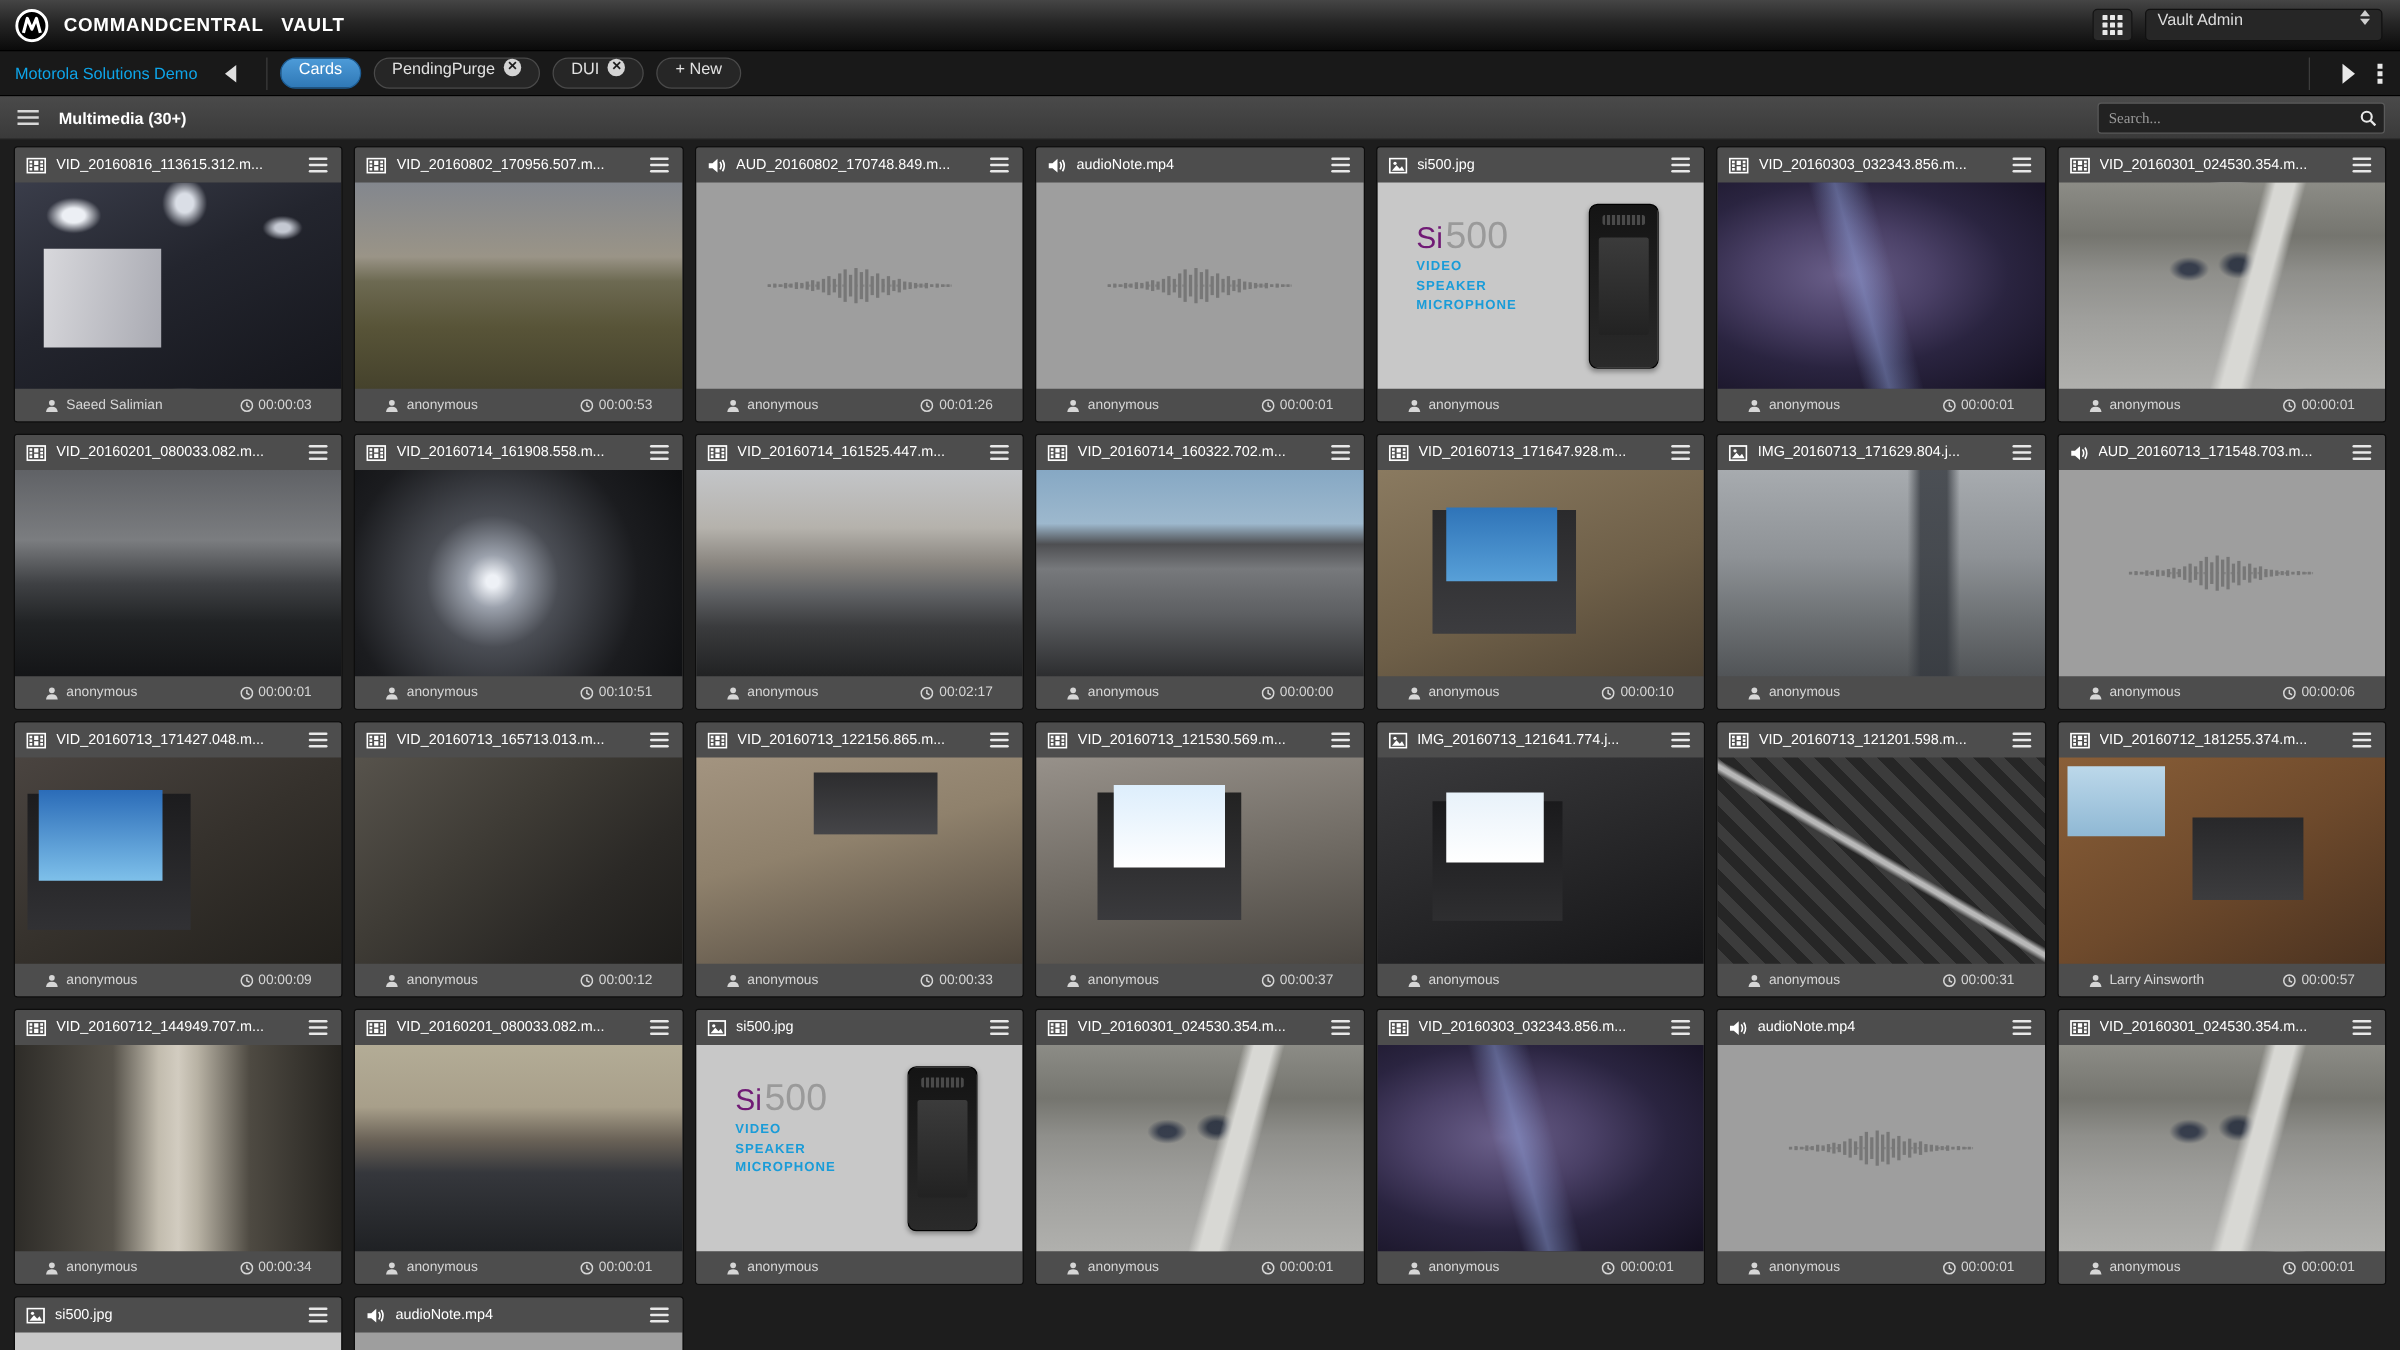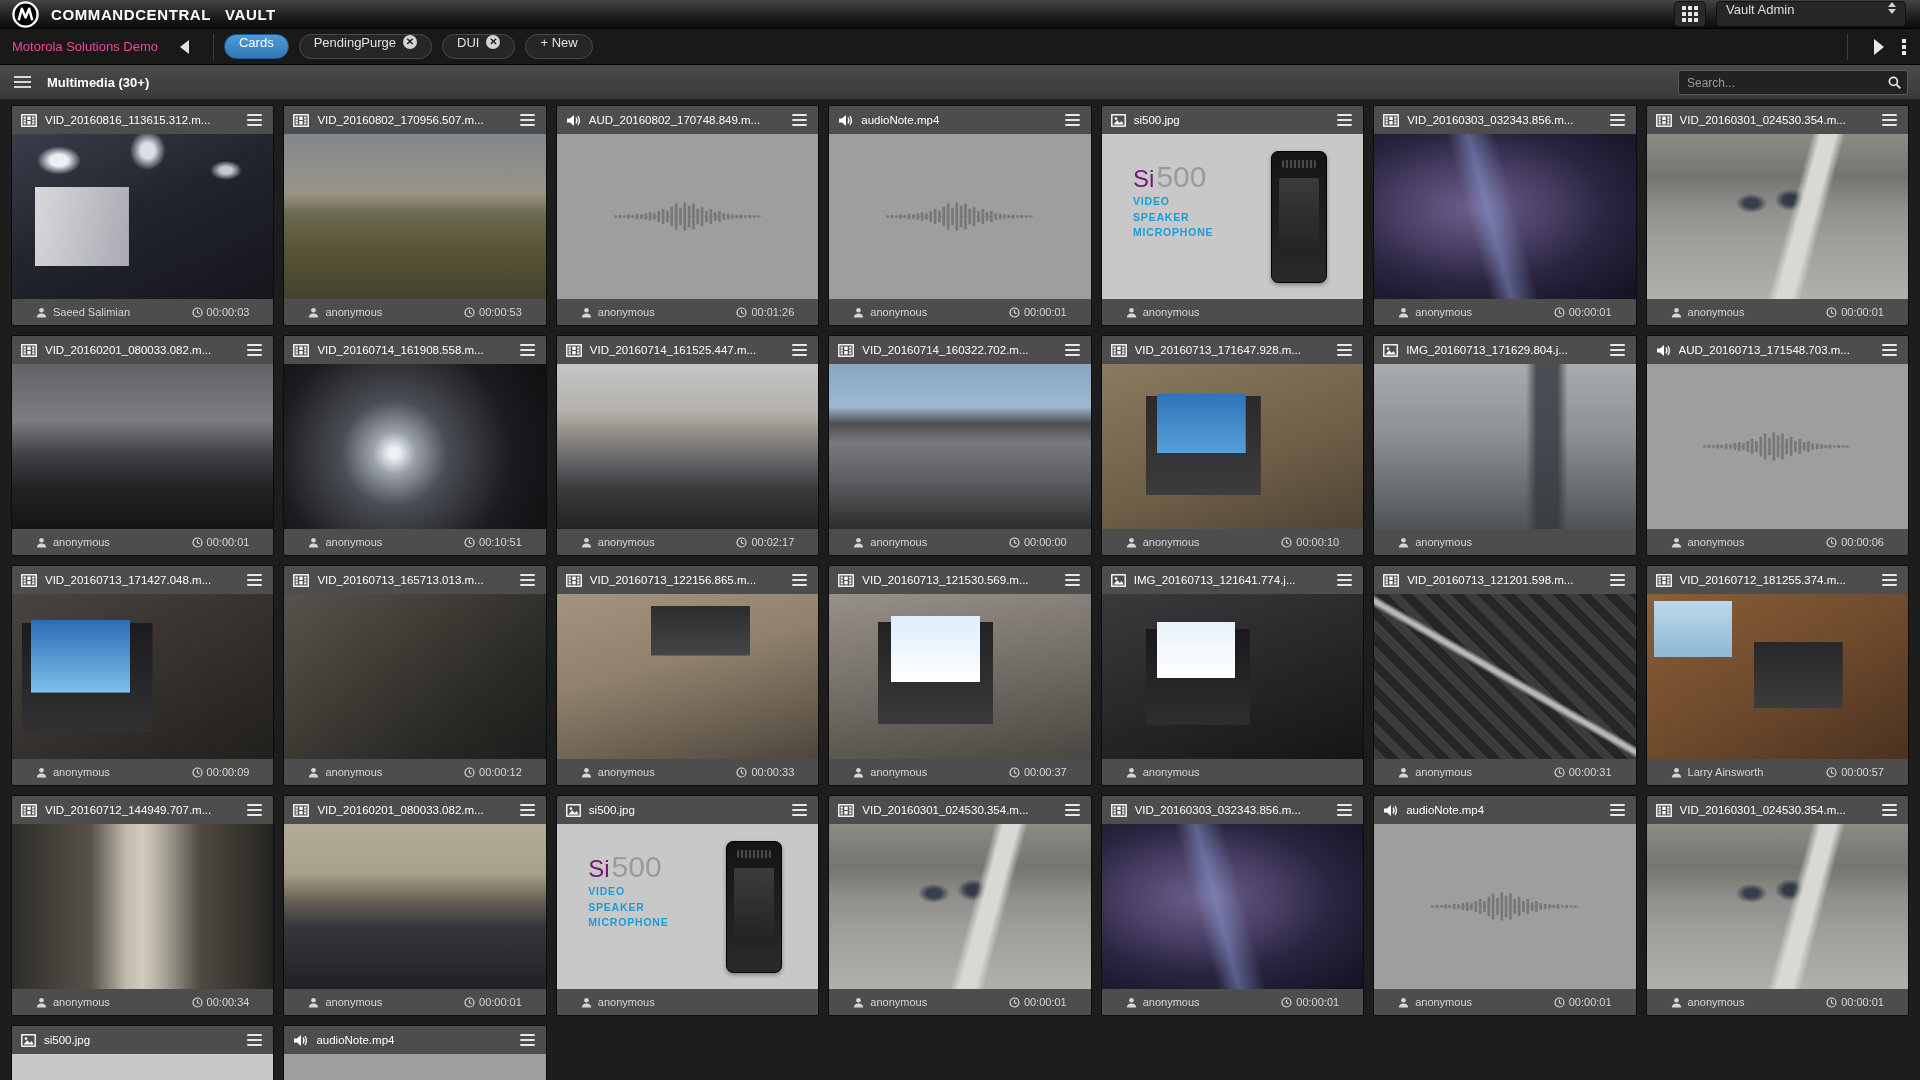--- a/index.html
+++ b/index.html
@@ -1,42 +1,42 @@
 <!DOCTYPE html>
 <html><head>
 <meta charset="utf-8">
 <style>
   * { margin:0; padding:0; box-sizing:border-box; }
   html,body { width:1920px; height:1080px; overflow:hidden; background:#141414; }
   body { font-family:"Liberation Sans", sans-serif; }
   .app { position:relative; width:1920px; height:1080px; background:#1d1d1d; overflow:hidden; }
 
   
-  .topbar { height:28px; display:flex; align-items:center; padding:0 14px 0 12px;
+  .topbar { height:40px; display:flex; align-items:center; padding:0 14px 0 12px;
     background:linear-gradient(180deg,#454545 0%,#262626 45%,#0a0a0a 100%); }
   .brand { display:flex; align-items:center; gap:12px; }
   .logo { width:27px; height:27px; }
   .brand-txt { color:#fff; font-weight:bold; font-size:15px; letter-spacing:.6px; }
   .brand-txt.sec { margin-left:2px; }
   .topbar-right { margin-left:auto; display:flex; align-items:center; gap:10px; }
   .apps-btn { width:32px; height:26px; border-radius:4px; background:#2a2a2a; border:1px solid #141414;
     display:flex; align-items:center; justify-content:center; cursor:pointer; }
   .apps-grid { display:grid; grid-template-columns:repeat(3,4px); grid-template-rows:repeat(3,4px); gap:2px; }
   .apps-grid i { background:#e8e8e8; border-radius:.5px; }
   .user-select { width:190px; height:26px; background:#262626; border:1px solid #111; border-radius:4px;
     display:flex; align-items:flex-start; padding:0 9px; color:#ddd; font-size:13px; cursor:pointer; }
   .updown { margin-left:auto; display:flex; flex-direction:column; gap:2px; }
   .updown i { width:0; height:0; border-left:4px solid transparent; border-right:4px solid transparent; }
   .updown i.up { border-bottom:5px solid #cfcfcf; }
   .updown i.dn { border-top:5px solid #cfcfcf; }
 
   
   .tabbar { height:37px; background:#191919; border-top:1px solid #000; border-bottom:1px solid #000;
     display:flex; align-items:center; padding:0 12px; }
-  .workspace { color:#ec4899; font-size:13px; }
+  .workspace { color:#0ea5e9; font-size:13px; }
   .tri-left { width:0; height:0; border-top:7px solid transparent; border-bottom:7px solid transparent;
     border-right:9px solid #e0e0e0; margin:0 14px 0 22px; cursor:pointer; }
   .vdiv { width:1px; height:26px; background:#3c3c3c; margin:0 10px; }
   .tabs { display:flex; align-items:center; gap:10px; }
   .tab { height:25px; display:flex; align-items:flex-start; gap:7px; padding:0 14px; border-radius:13px;
     font-size:13px; color:#e2e2e2; background:#262626; border:1px solid #4a4a4a; cursor:pointer; white-space:nowrap; }
   .tab.active { background:linear-gradient(180deg,#4d9bd8,#2f78b6); border-color:#1d5c93; color:#fff; }
   .tab-close { width:14px; height:14px; border-radius:50%; background:#d4d4d4; color:#1b1b1b;
     font-size:10px; font-weight:bold; line-height:14px; text-align:center; cursor:pointer; }
   .tabbar-right { margin-left:auto; display:flex; align-items:center; gap:16px; }
@@ -47,21 +47,21 @@
 
   
   .sectionbar { height:35px; background:linear-gradient(180deg,#4a4a4a,#3a3a3a); border-bottom:1px solid #222;
     display:flex; align-items:center; padding:0 14px; position:relative; }
   .hamb { display:flex; flex-direction:column; gap:3px; margin-right:16px; cursor:pointer; }
   .hamb i { width:17px; height:2px; background:#d8d8d8; }
   .section-title { color:#fff; font-weight:bold; font-size:13px; }
   .search-wrap { position:absolute; right:12px; top:5px; width:230px; height:25px; background:#222;
     border:1px solid #5a5a5a; border-radius:3px; display:flex; align-items:center; }
   .search-wrap input { flex:1; background:transparent; border:none; outline:none; color:#ccc;
-    font-size:12px; padding:0 8px; font-family:Liberation Sans, sans-serif; }
+    font-size:12px; padding:0 8px; font-family:Liberation Serif, serif; }
   .search-wrap input::placeholder { color:#9a9a9a; }
   .search-ic { margin-right:6px; }
 
   
   .grid { display:grid; grid-template-columns:repeat(7,1fr); grid-auto-rows:219px; gap:11px;
     padding:6px 12px 0 12px; }
   .card { display:flex; flex-direction:column; background:#4a4a4a; border-radius:2px; overflow:hidden;
     box-shadow:0 0 0 1px #0d0d0d; cursor:pointer; }
   .card-header { height:28px; flex:0 0 28px; display:flex; align-items:center; gap:8px; padding:0 9px; background:#4d4d4d; }
   .fname { flex:1; color:#fff; font-size:11.5px; font-weight:normal; white-space:nowrap; overflow:hidden; text-overflow:ellipsis; }

